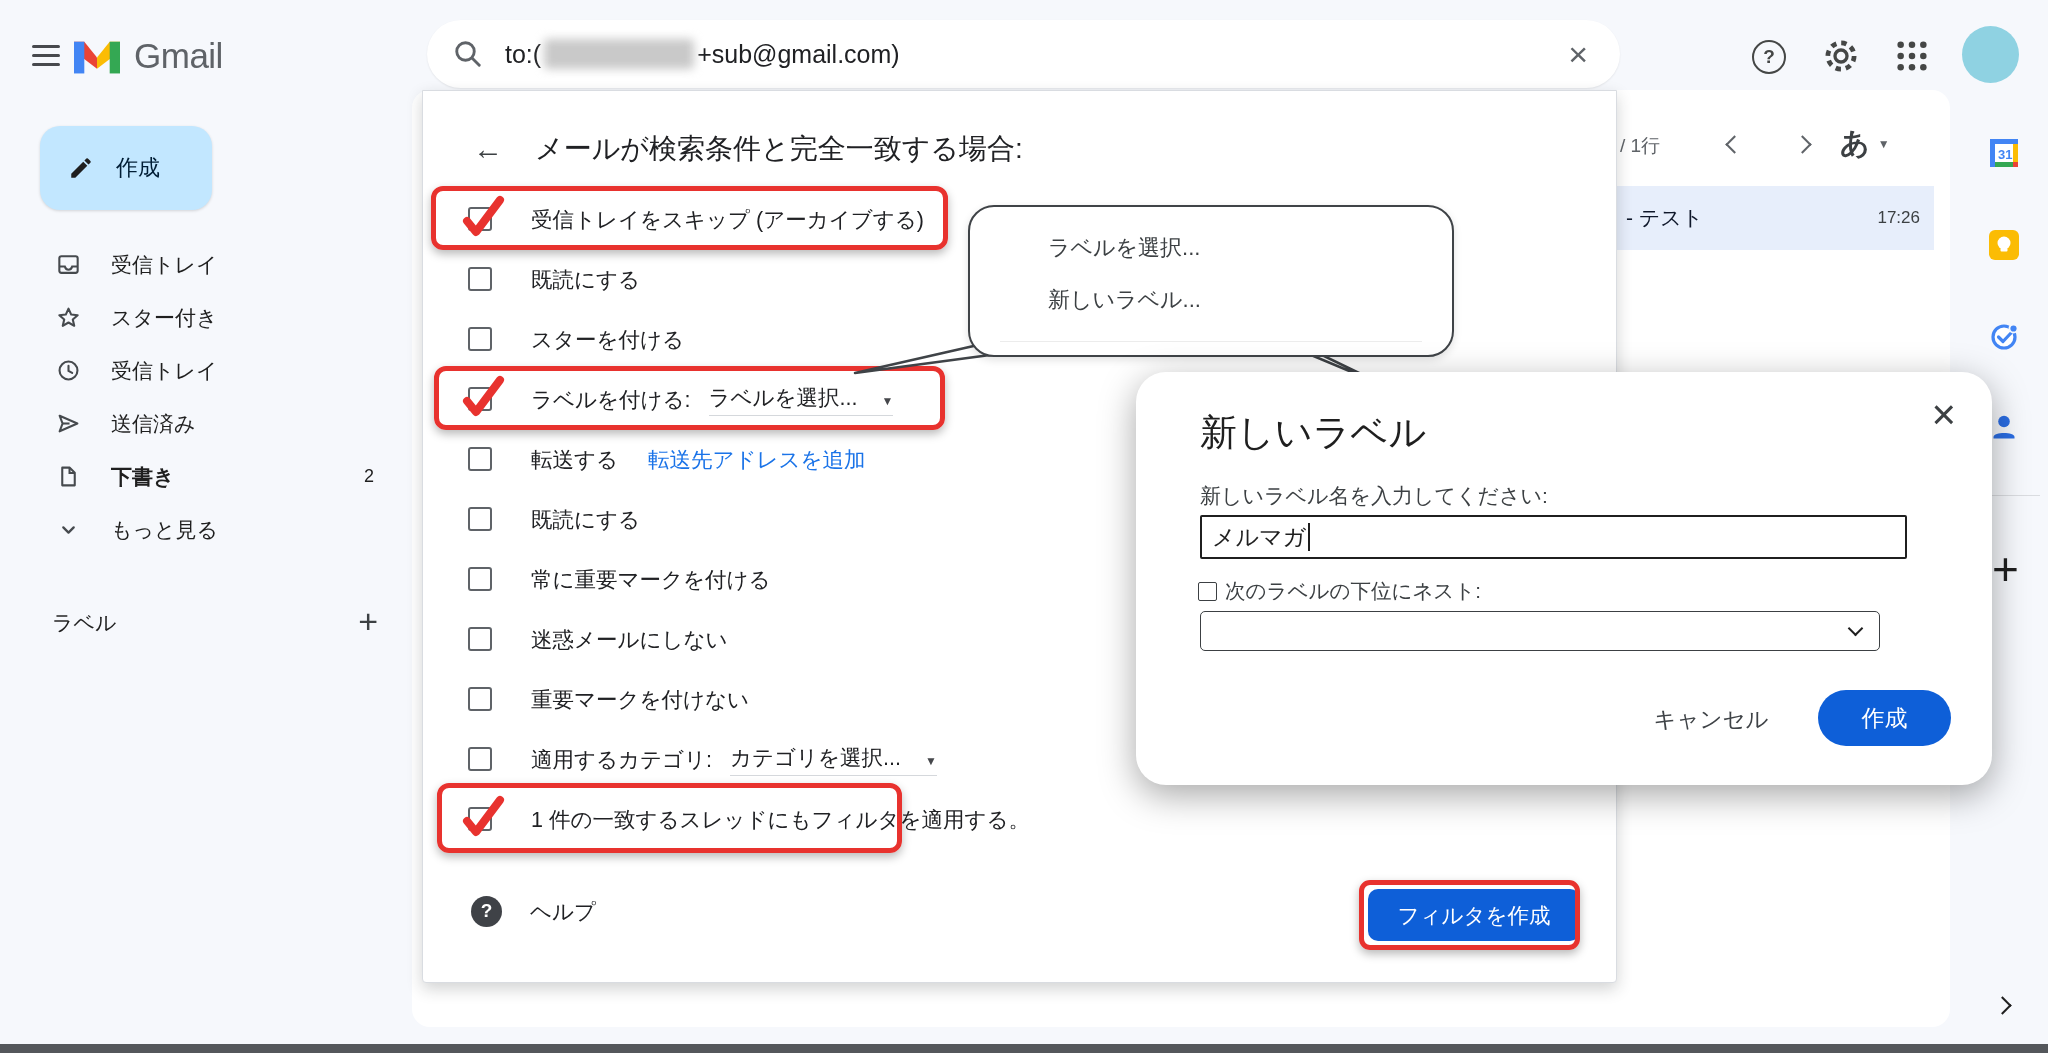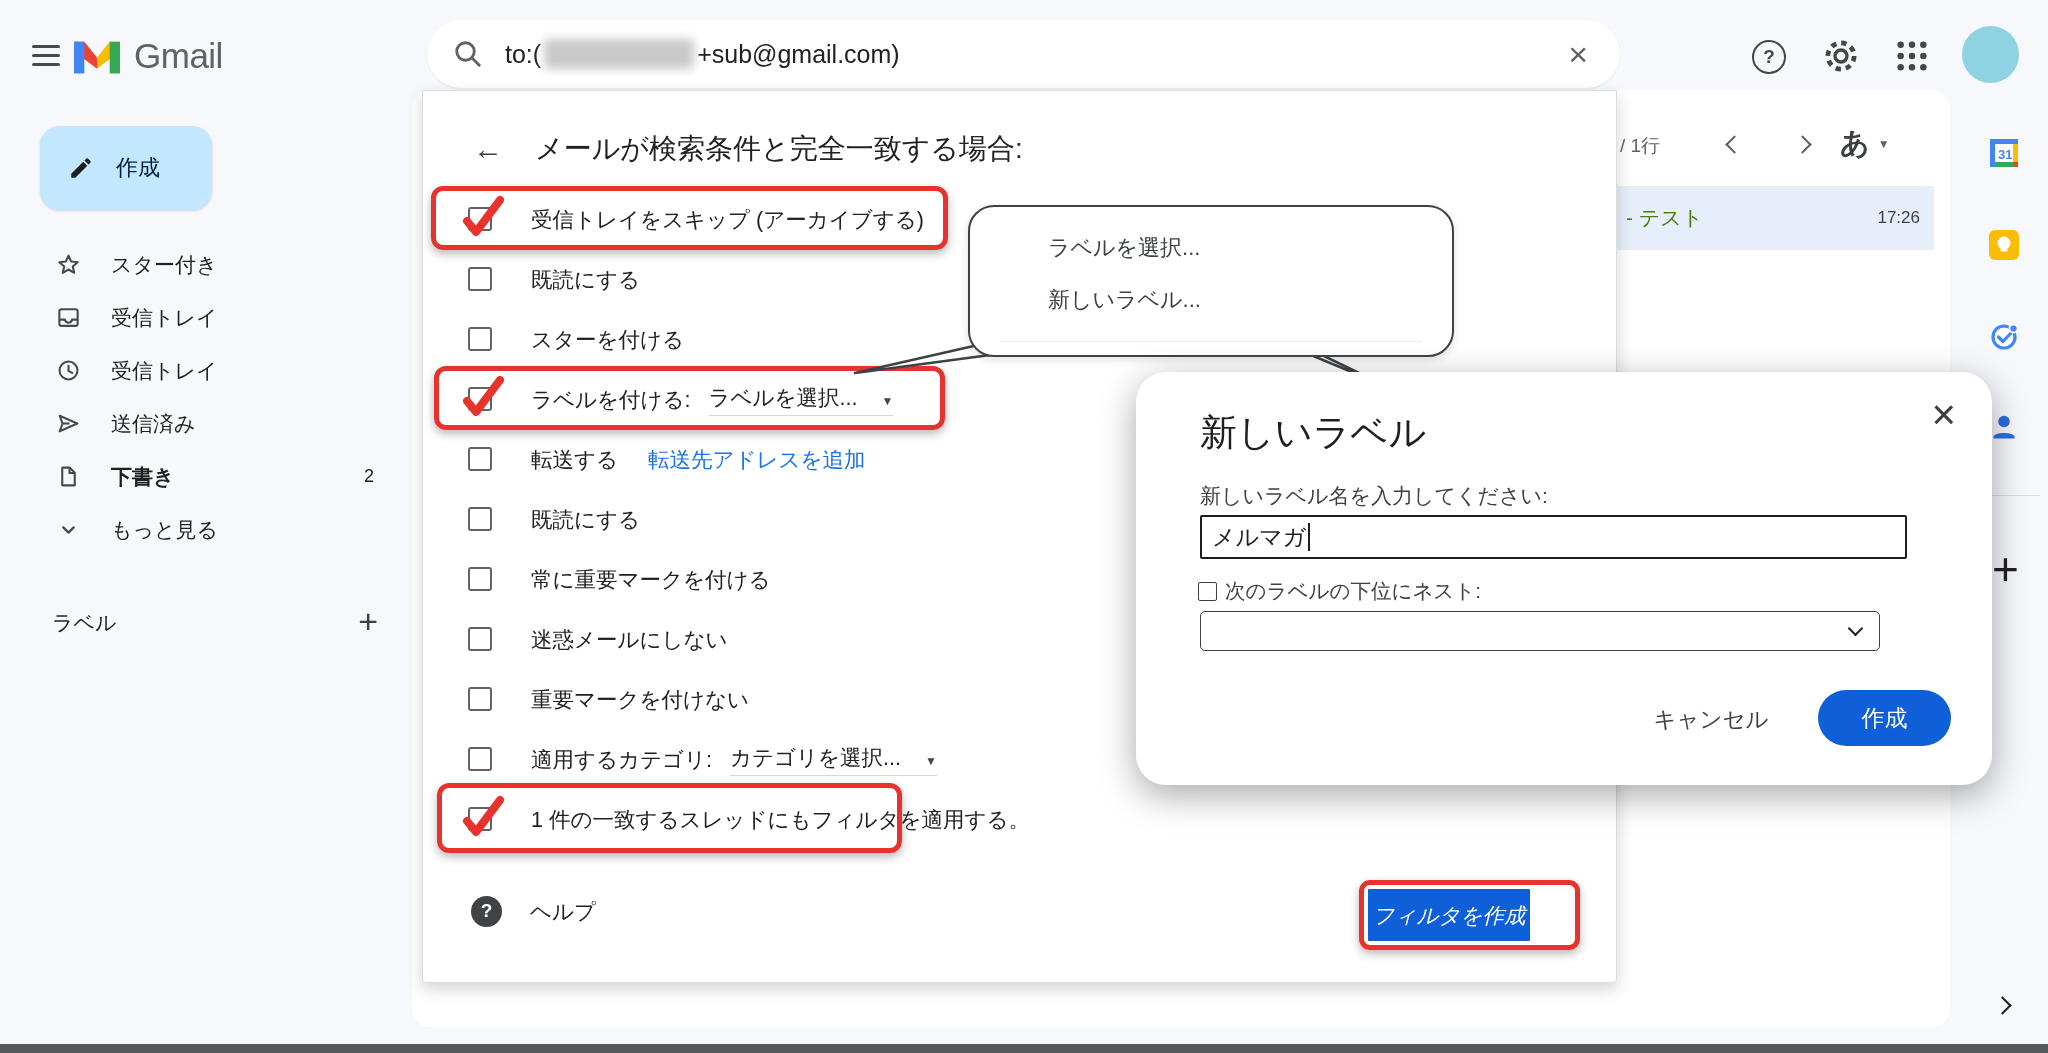--- a/index.html
+++ b/index.html
@@ -35,21 +35,21 @@
   
   #main-card{left:412px;top:90px;width:1538px;height:937px;background:#fff;border-radius:18px;z-index:1;}
   #row-count{left:1620px;top:133px;font-size:19px;color:#5f6368;z-index:2;}
   .chev{display:inline-block;width:11px;height:11px;border-right:2.3px solid #5f6368;border-bottom:2.3px solid #5f6368;}
   #chev-prev{left:1728px;top:138px;transform:rotate(135deg);z-index:2;cursor:pointer;}
   #chev-next{left:1796px;top:138px;transform:rotate(-45deg);z-index:2;cursor:pointer;}
   #ime{left:1840px;top:124px;z-index:2;cursor:pointer;display:flex;align-items:center;}
   #ime .ime-a{font-size:29px;font-weight:700;color:#3c4043;}
   #ime .tri{font-size:12px;color:#5f6368;margin-left:8px;}
   #email-row{left:1616px;top:186px;width:318px;height:64px;background:#e7eefb;display:flex;align-items:center;z-index:2;cursor:pointer;}
-  #email-subject{margin-left:10px;font-size:21px;color:#4d7c0f;}
+  #email-subject{margin-left:10px;font-size:21px;color:#0f172a;}
   #email-time{margin-left:auto;margin-right:14px;font-size:17px;font-weight:500;color:#3c4043;}
   
   #filter-panel{left:422px;top:90px;width:1195px;height:893px;background:#fff;border:1px solid #d9dce1;border-radius:0 0 4px 4px;box-shadow:0 6px 16px rgba(32,33,36,.2);z-index:10;box-sizing:border-box;}
   #fp-head{position:absolute;top:36px;left:0;right:0;height:44px;display:flex;align-items:center;}
   #fp-back{margin-left:50px;font-size:30px;color:#3c4043;cursor:pointer;line-height:1;}
   #fp-title{margin-left:32px;font-size:28px;color:#202124;}
   #fp-rows{position:absolute;top:98px;left:0;right:0;}
   .frow{position:relative;height:60px;display:flex;align-items:center;}
   .cb{width:24px;height:24px;border:2.5px solid #5f6368;border-radius:3px;margin-left:45px;flex-shrink:0;cursor:pointer;box-sizing:border-box;}
   .fcheck{position:absolute;left:34px;top:5px;width:50px;height:48px;z-index:3;pointer-events:none;}
@@ -57,21 +57,21 @@
   .fdrop{margin-left:18px;font-size:21.5px;color:#202124;cursor:pointer;display:flex;align-items:baseline;border-bottom:1px solid #d5d8dc;padding-bottom:3px;}
   .fdrop .tri{font-size:12px;color:#45474b;margin-left:24px;}
   .flink{margin-left:30px;font-size:21.5px;color:#1a73e8;cursor:pointer;}
   .rframe{position:absolute;border:5px solid #e8322e;border-radius:12px;box-shadow:0 4px 10px rgba(0,0,0,.28);pointer-events:none;z-index:4;box-sizing:border-box;}
   .f0{left:8px;top:-3px;width:517px;height:64px;}
   .f3{left:11px;top:-3px;width:511px;height:64px;}
   .f10{left:14px;top:-6px;width:465px;height:70px;}
   #fp-foot{position:absolute;left:0;top:788px;height:64px;display:flex;align-items:center;}
   #fp-help-icon{margin-left:48px;width:31px;height:31px;background:#3f4247;border-radius:50%;display:flex;align-items:center;justify-content:center;color:#fff;font-size:19px;font-weight:700;cursor:pointer;}
   #fp-help-label{margin-left:28px;font-size:21.5px;color:#202124;}
-  #create-filter-btn{position:absolute;left:945px;top:798px;width:162px;height:52px;background:#0e5fd8;border-radius:1px;color:#fff;font-size:21.5px;font-weight:500;display:flex;align-items:center;justify-content:center;cursor:pointer;font-style:italic;}
+  #create-filter-btn{position:absolute;left:945px;top:798px;width:212px;height:52px;background:#0e5fd8;border-radius:10px;color:#fff;font-size:21.5px;font-weight:500;display:flex;align-items:center;justify-content:center;cursor:pointer;}
   #btn-frame{position:absolute;left:936px;top:789px;width:221px;height:70px;border:5px solid #e8322e;border-radius:11px;box-shadow:0 4px 10px rgba(0,0,0,.28);pointer-events:none;box-sizing:border-box;}
   
   #bubble-tails{left:820px;top:300px;z-index:19;}
   #bubble{left:968px;top:205px;width:482px;height:148px;background:#fff;border:2.5px solid #3f4347;border-radius:26px;z-index:20;box-shadow:0 3px 8px rgba(0,0,0,.12);}
   .menu-item{position:absolute;left:78px;font-size:22px;color:#3c4043;cursor:pointer;}
   .mi0{top:26px;}
   .mi1{top:78px;}
   #bubble-div{position:absolute;left:30px;right:30px;bottom:13px;height:1px;background:#ececec;}
   
   #dialog{left:1136px;top:372px;width:856px;height:413px;background:#fff;border-radius:30px;box-shadow:0 10px 36px rgba(0,0,0,.35);z-index:30;}
@@ -155,30 +155,30 @@
 
   <div class="abs" id="compose">
     <svg class="pencil" viewBox="0 0 24 24">
       <path fill="#1f1f1f" d="M3 17.25V21h3.75L17.81 9.94l-3.75-3.75L3 17.25zM20.71 7.04c.39-.39.39-1.02 0-1.41l-2.34-2.34a1 1 0 0 0-1.41 0l-1.83 1.83 3.75 3.75 1.83-1.83z"></path>
     </svg>
     <span class="clabel">作成</span>
   </div>
   <div class="abs" id="nav">
       <div class="nav-item">
         <span class="nav-icon"><svg viewBox="0 0 24 24" width="25" height="25">
-            <polygon points="12,3.5 14.6,9.2 20.8,9.8 16.1,13.9 17.5,20 12,16.8 6.5,20 7.9,13.9 3.2,9.8 9.4,9.2" fill="none" stroke="#464a4e" stroke-width="2" stroke-linejoin="round"></polygon>
-          </svg></span>
-        <span class="nav-label">スター付き</span>
-      </div>
-      <div class="nav-item">
-        <span class="nav-icon"><svg viewBox="0 0 24 24" width="25" height="25">
             <rect x="3.2" y="4" width="17.6" height="16" rx="2" fill="none" stroke="#464a4e" stroke-width="2"></rect>
             <path d="M3.2 14h5.3c.6 1.8 1.9 3 3.5 3s2.9-1.2 3.5-3h5.3" fill="none" stroke="#464a4e" stroke-width="2"></path>
           </svg></span>
         <span class="nav-label">受信トレイ</span>
+      </div>
+      <div class="nav-item">
+        <span class="nav-icon"><svg viewBox="0 0 24 24" width="25" height="25">
+            <polygon points="12,3.5 14.6,9.2 20.8,9.8 16.1,13.9 17.5,20 12,16.8 6.5,20 7.9,13.9 3.2,9.8 9.4,9.2" fill="none" stroke="#464a4e" stroke-width="2" stroke-linejoin="round"></polygon>
+          </svg></span>
+        <span class="nav-label">スター付き</span>
       </div>
       <div class="nav-item">
         <span class="nav-icon"><svg viewBox="0 0 24 24" width="25" height="25">
             <circle cx="12" cy="12" r="8.6" fill="none" stroke="#464a4e" stroke-width="2"></circle>
             <path d="M12 7.5 V12.3 L15.5 14.3" fill="none" stroke="#464a4e" stroke-width="2" stroke-linecap="round"></path>
           </svg></span>
         <span class="nav-label">受信トレイ</span>
       </div>
       <div class="nav-item">
         <span class="nav-icon"><svg viewBox="0 0 24 24" width="25" height="25">

